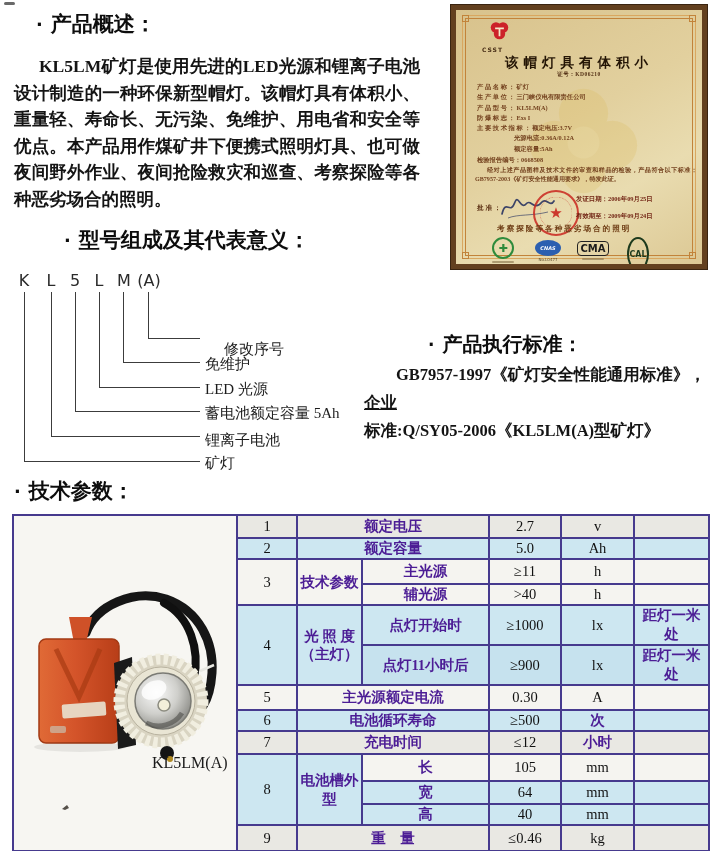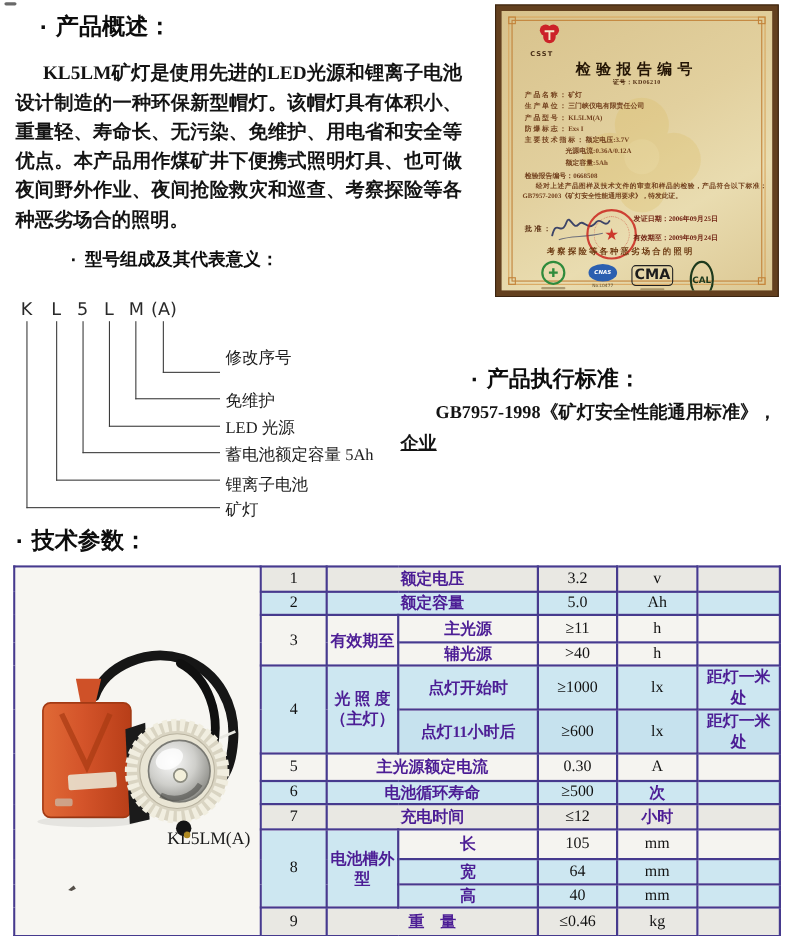--- a/index.html
+++ b/index.html
@@ -70,27 +70,27 @@
   .logo { display:flex; flex-direction:column; align-items:center; width:34px; }
   .logo .cap { margin-top:2px; width:22px; height:2px; background:#8d7a50; opacity:0.65; border-radius:1px; }
   .logo-circle-green { width:22px; height:22px; border-radius:50%; border:2px solid #2e8b3c;
     display:flex; align-items:center; justify-content:center;
     color:#2e8b3c; font-size:11px; font-weight:bold; font-family:"DejaVu Sans",sans-serif; }
   .logo-oval-blue { width:26px; height:16px; border-radius:50%; background:#2b5fb0; margin-top:3px;
     display:flex; align-items:center; justify-content:center;
     color:#fff; font-size:5px; font-weight:bold; font-family:"DejaVu Sans",sans-serif; font-style:italic; }
   .logo-blue-sub { font-size:4px; color:#5a4a2a; margin-top:1px; font-family:"DejaVu Sans",sans-serif; }
   .logo-cma { margin-top:4px; border:1.5px solid #222; border-radius:4px; padding:1px 2px;
-    font-family:"DejaVu Sans",sans-serif; font-weight:bold; font-size:13px; color:#1c1c1c; letter-spacing:0; }
+    font-family:"DejaVu Sans",sans-serif; font-weight:bold; font-size:10px; color:#1c1c1c; letter-spacing:0; }
   .logo-circle-dark { width:22px; height:34px; border-radius:50%; border:2px solid #1d3a1d;
     display:flex; align-items:center; justify-content:center;
     color:#1d3a1d; font-size:8px; font-weight:bold; font-family:"DejaVu Sans",sans-serif; }
 
   
-  #model-title { left:64px; top:226px; font-size:16px; }
+  #model-title { left:64px; top:226px; font-size:21px; }
   .model-letter { top:271px; font-family:"DejaVu Sans",sans-serif; font-size:16px;
     color:#2a2a2a; text-align:center; width:26px; }
   .conn { position:absolute; border-left:1.5px solid #3c3c3c; border-bottom:1.5px solid #3c3c3c; }
   .model-label { left:205px; font-size:15px; color:#1c1c1c; white-space:nowrap; font-weight:500; }
 
   
   #standards-title { left:428px; top:331px; font-size:20px; }
   #standards-text { left:364px; top:361px; width:352px; font-size:16.5px;
     line-height:28px; font-weight:bold; color:#141414; }
   #standards-text .l1 { text-indent:32px; }
@@ -143,21 +143,21 @@
     </div>
     <svg id="cert-emblem" class="abs" viewBox="0 0 24 22">
       <g fill="#cc2229">
         <circle cx="8" cy="7" r="6"></circle>
           <circle cx="16" cy="7" r="6"></circle>
         <circle cx="12" cy="14" r="6.5"></circle>
       </g>
       <path d="M7 8 h10 M12 8 v9" stroke="#f4e6c8" stroke-width="2" fill="none"></path>
     </svg>
     <div id="cert-org-abbr" class="abs">CSST</div>
-    <div id="cert-title" class="abs">检验报告编号</div>
+    <div id="cert-title" class="abs">该帽灯具有体积小</div>
     <div id="cert-no-line" class="abs">证号：KD06210</div>
 
     <div class="cert-fields abs">
       <div class="cert-field"><span class="lbl">产品名称：</span><span>矿灯</span></div>
       <div class="cert-field"><span class="lbl">生产单位：</span><span>三门峡仪电有限责任公司</span></div>
       <div class="cert-field"><span class="lbl">产品型号：</span><span>KL5LM(A)</span></div>
       <div class="cert-field"><span class="lbl">防爆标志：</span><span>Exs I</span></div>
       <div class="cert-field"><span class="lbl">主要技术指标：</span><span>额定电压:3.7V</span></div>
       <div class="cert-field indent"><span>光源电流:0.36A/0.12A</span></div>
       <div class="cert-field indent"><span>额定容量:5Ah</span></div>
@@ -217,30 +217,31 @@
 <div class="abs model-letter" style="left:111px;">M</div>
 <div class="abs model-letter" style="left:136px;">(A)</div>
 
 <div class="conn" style="left:148px; top:292px; width:52px;  height:47px;"></div>
 <div class="conn" style="left:123px; top:292px; width:77px;  height:71px;"></div>
 <div class="conn" style="left:99px;  top:292px; width:101px; height:96px;"></div>
 <div class="conn" style="left:75px;  top:292px; width:125px; height:120px;"></div>
 <div class="conn" style="left:51px;  top:292px; width:149px; height:145px;"></div>
 <div class="conn" style="left:24px;  top:292px; width:176px; height:170px;"></div>
 
-<div class="abs model-label" style="top:316px;">修改序号</div>
+<div class="abs model-label" style="top:340px;margin-left:19px;">修改序号</div>
 <div class="abs model-label" style="top:355px;">免维护</div>
 <div class="abs model-label" style="top:380px;text-align:center;">LED 光源</div>
 <div class="abs model-label" style="top:404px;">蓄电池额定容量 5Ah</div>
 <div class="abs model-label" style="top:431px;">锂离子电池</div>
 <div class="abs model-label" style="top:454px;">矿灯</div>
 
 <div id="standards-title" class="abs sec-heading"><span class="bullet">·</span><span>产品执行标准：</span></div>
 <div id="standards-text" class="abs">
-  <div class="l1"><span>GB7957-1998《矿灯安全性能通用标准》，</span><span class="ul">企业</span></div>
+  <div class="l1"><span>GB7957-1997《矿灯安全性能通用标准》，</span><span class="ul">企业</span></div>
+  <div class="l2">标准:Q/SY05-2006《KL5LM(A)型矿灯》</div>
 </div>
 
 <div id="params-title" class="abs sec-heading"><span class="bullet">·</span><span>技术参数：</span></div>
 
 <table id="params-table">
   <colgroup>
     <col style="width:224px">
       <col style="width:60px">
       <col style="width:65px">
     <col style="width:127px">
@@ -290,34 +291,34 @@
           <circle cx="153" cy="232" r="7" fill="#141414"></circle>
           <circle cx="156" cy="238" r="3" fill="#b08a22"></circle>
 
           <path d="M48 288 l5 -4 l2 3 l-4 2 Z" fill="#55504a"></path>
         </svg>
         <div id="photo-label">KL5LM(A)</div>
       </div>
     </td>
     <td class="num bg-gray">1</td>
     <td class="zh bg-gray" colspan="2">额定电压</td>
-    <td class="num bg-gray">3.2</td>
+    <td class="num bg-gray">2.7</td>
     <td class="num bg-gray">v</td>
     <td class="bg-gray"></td>
   </tr>
   <tr class="rh-b">
     <td class="num bg-blue">2</td>
     <td class="zh bg-blue" colspan="2">额定容量</td>
     <td class="num bg-blue">5.0</td>
     <td class="num bg-blue">Ah</td>
     <td class="bg-blue"></td>
   </tr>
   <tr class="rh-c">
     <td class="num bg-white" rowspan="2">3</td>
-    <td class="zh bg-white" rowspan="2">有效期至</td>
+    <td class="zh bg-white" rowspan="2">技术参数</td>
     <td class="zh bg-white">主光源</td>
     <td class="num bg-white">≥11</td>
     <td class="num bg-white">h</td>
     <td class="bg-white"></td>
   </tr>
   <tr class="rh-d">
     <td class="zh bg-white">辅光源</td>
     <td class="num bg-white">&gt;40</td>
     <td class="num bg-white">h</td>
     <td class="bg-white"></td>
@@ -328,21 +329,21 @@
       <div class="grp2line">光 照 度</div>
       <div class="grp2line">（主灯）</div>
     </td>
     <td class="zh bg-blue">点灯开始时</td>
     <td class="num bg-blue">≥1000</td>
     <td class="num bg-blue">lx</td>
     <td class="zh bg-blue">距灯一米处</td>
   </tr>
   <tr class="rh-b">
     <td class="zh bg-blue2">点灯11小时后</td>
-    <td class="num bg-blue2">≥600</td>
+    <td class="num bg-blue2">≥900</td>
     <td class="num bg-blue2">lx</td>
     <td class="zh bg-blue2">距灯一米处</td>
   </tr>
   <tr class="rh-c">
     <td class="num bg-white">5</td>
     <td class="zh bg-white" colspan="2">主光源额定电流</td>
     <td class="num bg-white">0.30</td>
     <td class="num bg-white">A</td>
     <td class="bg-white"></td>
   </tr>

